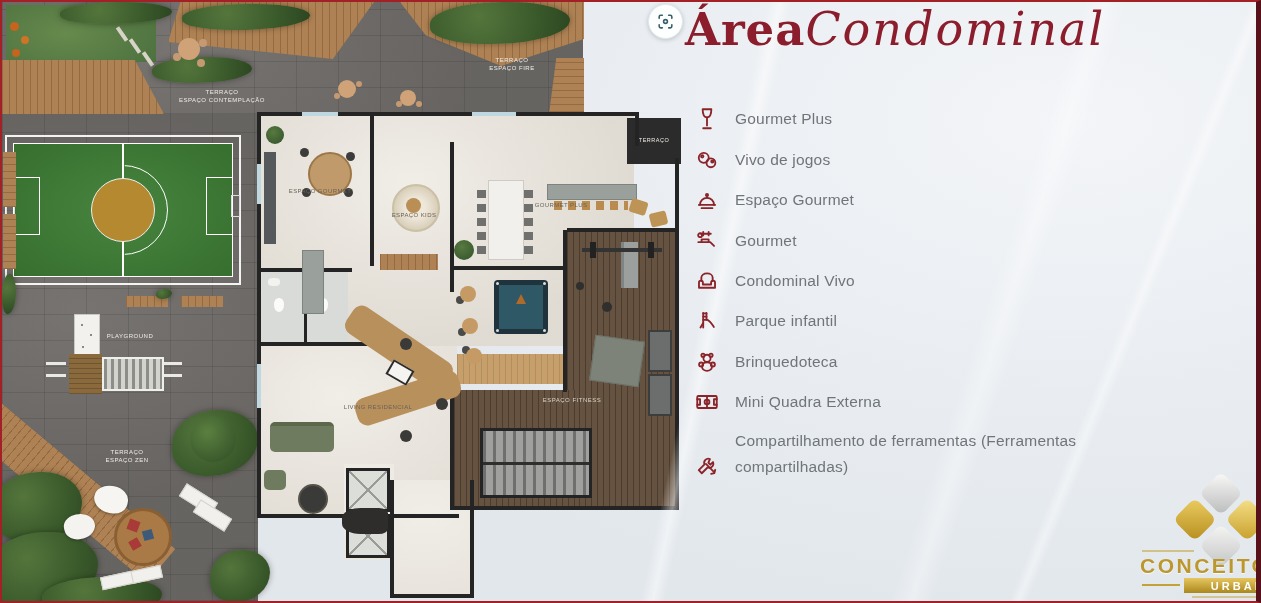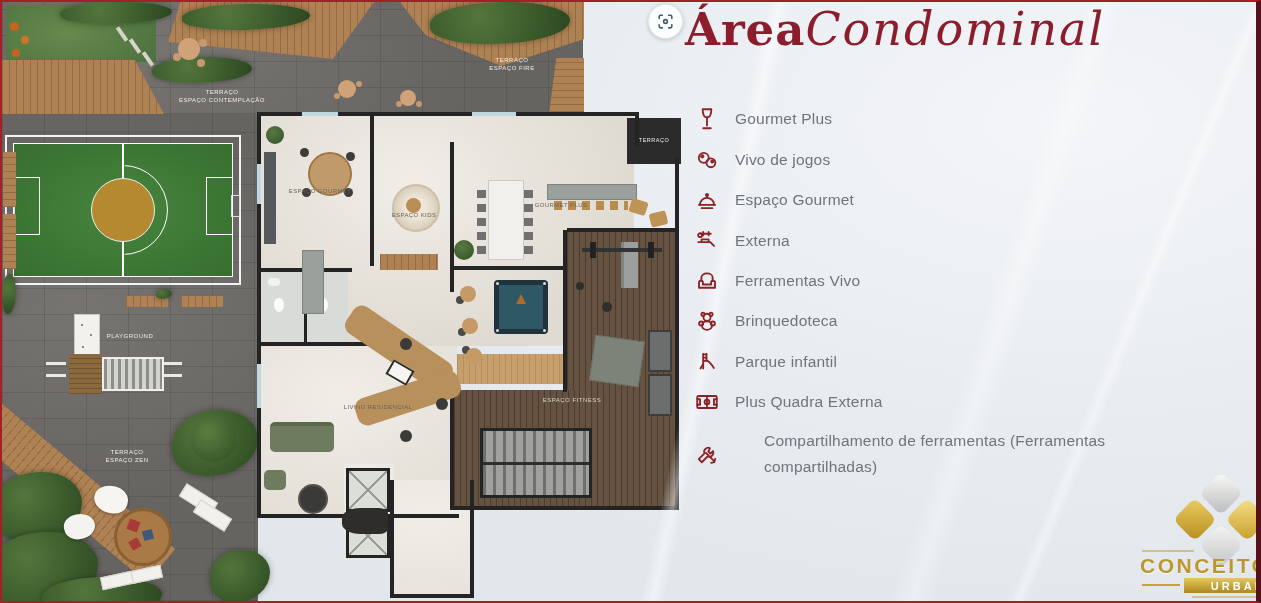--- a/index.html
+++ b/index.html
@@ -32,21 +32,21 @@
   .dot{border-radius:50%;}
   
   .scan-btn{position:absolute;left:646px;top:2px;width:35px;height:35px;border-radius:50%;
     background:#fdfefe;border:1px solid #e3e8ea;box-shadow:0 1px 4px rgba(40,60,70,.25);
     display:flex;align-items:center;justify-content:center;cursor:pointer;padding:0;}
   .title{position:absolute;left:683px;top:0px;color:#8c1d2c;white-space:nowrap;}
   .title .t1{font-family:"DejaVu Serif",serif;font-weight:bold;font-size:45px;letter-spacing:1px;}
   .title .t2{font-family:"DejaVu Serif",serif;font-style:italic;font-weight:400;font-size:46px;letter-spacing:2px;}
   .amenities{position:absolute;left:690px;top:97px;margin:0;padding:0;list-style:none;width:480px;}
   .amenities li{display:flex;align-items:center;min-height:40.4px;}
-  .amenities li.two-line{align-items:center;padding-top:6px;gap:29px;}
+  .amenities li.two-line{align-items:flex-end;padding-top:6px;}
   .aicon{width:30px;height:28px;flex:0 0 30px;display:flex;align-items:center;justify-content:center;}
   .aicon svg{width:26px;height:26px;stroke:#8a2429;fill:none;stroke-width:1.7;stroke-linecap:round;stroke-linejoin:round;}
   .alabel{margin-left:13px;font-size:15.5px;color:#70757a;letter-spacing:.2px;line-height:1.65;max-width:395px;}
   
   .logo{position:absolute;left:1138px;top:482px;width:150px;height:118px;}
   .diamond{position:absolute;left:46px;top:2px;width:70px;height:70px;transform:rotate(45deg);display:grid;grid-template-columns:31px 31px;grid-template-rows:31px 31px;gap:6px;}
   .diamond div{border-radius:7px;}
   .d-s1{background:linear-gradient(135deg,#fbfbf9,#b9babb);}
   .d-g1{background:linear-gradient(135deg,#f6e18b,#c79e28);}
   .d-g2{background:linear-gradient(135deg,#eccd62,#b68d1e);}
@@ -310,67 +310,67 @@
     <li>
       <span class="aicon">
           <svg viewBox="0 0 24 24">
             <circle cx="5.6" cy="7.6" r="1.8"></circle>
             <path d="M4 14h11l3.5 3.5"></path>
             <path d="M7 14v-2.6h6.5V14"></path>
             <path d="M6.5 6.2h9"></path>
             <path d="M8.5 4.6v3.2M13.5 4.6v3.2"></path>
           </svg>
         </span>
-      <span class="alabel">Externa</span>
+      <span class="alabel">Gourmet</span>
     </li>
     <li>
       <span class="aicon">
           <svg viewBox="0 0 24 24">
             <path d="M6.8 12V8.8C6.8 6.7 9 5 12 5s5.2 1.7 5.2 3.8V12"></path>
             <path d="M4.6 13.4a1.8 1.8 0 0 1 3.6 0v1.8h7.6v-1.8a1.8 1.8 0 0 1 3.6 0v4.8H4.6z"></path>
           </svg>
         </span>
-      <span class="alabel">Ferramentas Vivo</span>
+      <span class="alabel">Condominal Vivo</span>
+    </li>
+    <li>
+      <span class="aicon">
+          <svg viewBox="0 0 24 24">
+            <path d="M8.5 4.5v13.5"></path>
+            <path d="M11.5 4.5v6"></path>
+            <path d="M8.5 5h3M8.5 8h3M8.5 11h3"></path>
+            <path d="M11.5 10.5c3.2 1 4.4 3.6 6.8 7"></path>
+            <path d="M6 18l2.5-4.2"></path>
+          </svg>
+        </span>
+      <span class="alabel">Parque infantil</span>
     </li>
     <li>
       <span class="aicon">
           <svg viewBox="0 0 24 24">
             <circle cx="12" cy="8.6" r="3.3"></circle>
             <circle cx="8.3" cy="5.8" r="1.5"></circle>
             <circle cx="15.7" cy="5.8" r="1.5"></circle>
             <ellipse cx="12" cy="16.2" rx="4.6" ry="4"></ellipse>
             <circle cx="6.6" cy="14.4" r="1.9"></circle>
             <circle cx="17.4" cy="14.4" r="1.9"></circle>
           </svg>
         </span>
       <span class="alabel">Brinquedoteca</span>
     </li>
     <li>
       <span class="aicon">
           <svg viewBox="0 0 24 24">
-            <path d="M8.5 4.5v13.5"></path>
-            <path d="M11.5 4.5v6"></path>
-            <path d="M8.5 5h3M8.5 8h3M8.5 11h3"></path>
-            <path d="M11.5 10.5c3.2 1 4.4 3.6 6.8 7"></path>
-            <path d="M6 18l2.5-4.2"></path>
-          </svg>
-        </span>
-      <span class="alabel">Parque infantil</span>
-    </li>
-    <li>
-      <span class="aicon">
-          <svg viewBox="0 0 24 24">
             <rect x="3" y="6.5" width="18" height="11" rx="1"></rect>
             <path d="M12 6.5v11"></path>
             <circle cx="12" cy="12" r="2.2"></circle>
             <path d="M3 9.5h2.6v5H3"></path>
             <path d="M21 9.5h-2.6v5H21"></path>
           </svg>
         </span>
-      <span class="alabel">Plus Quadra Externa</span>
+      <span class="alabel">Mini Quadra Externa</span>
     </li>
     <li class="two-line">
       <span class="aicon">
           <svg viewBox="0 0 24 24">
             <path d="M14.7 6.5a3.8 3.8 0 0 0-5 5L4.4 16.8l2.8 2.8 5.3-5.3a3.8 3.8 0 0 0 5-5l-2.4 2.4-1.8-1.8z"></path>
             <path d="M18.6 18.6 11 11"></path>
             <path d="M19.6 16.4l-.8 3-3 .8"></path>
           </svg>
         </span>
       <span class="alabel">Compartilhamento de ferramentas (Ferramentas compartilhadas)</span>

